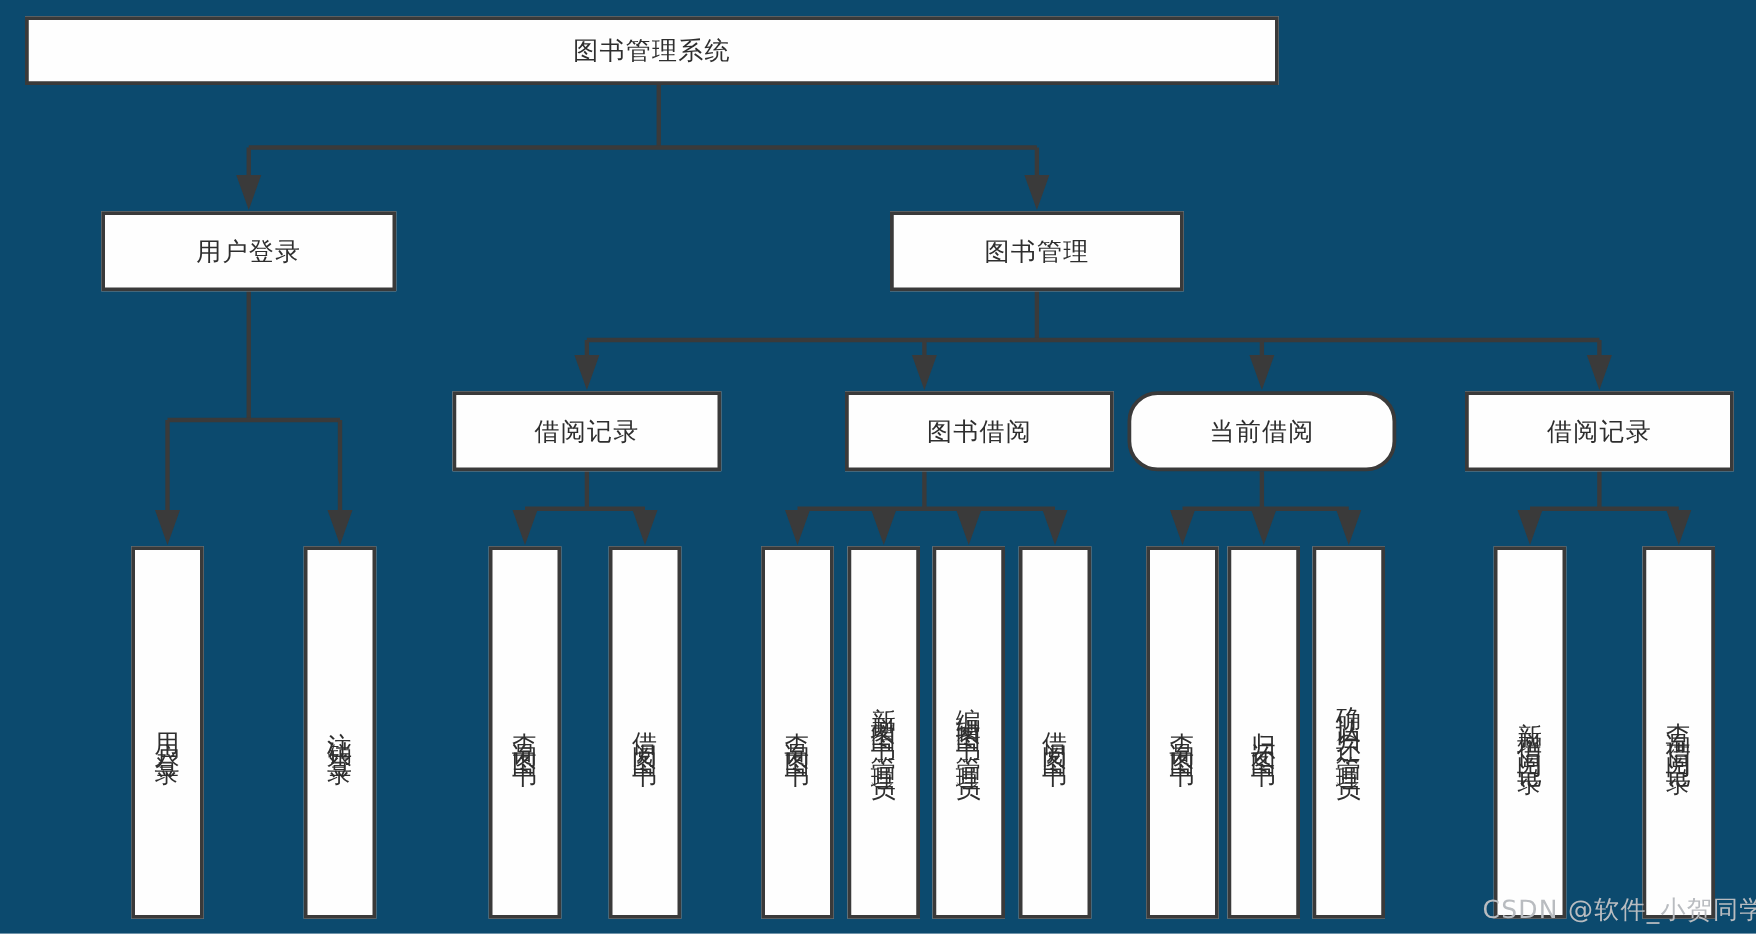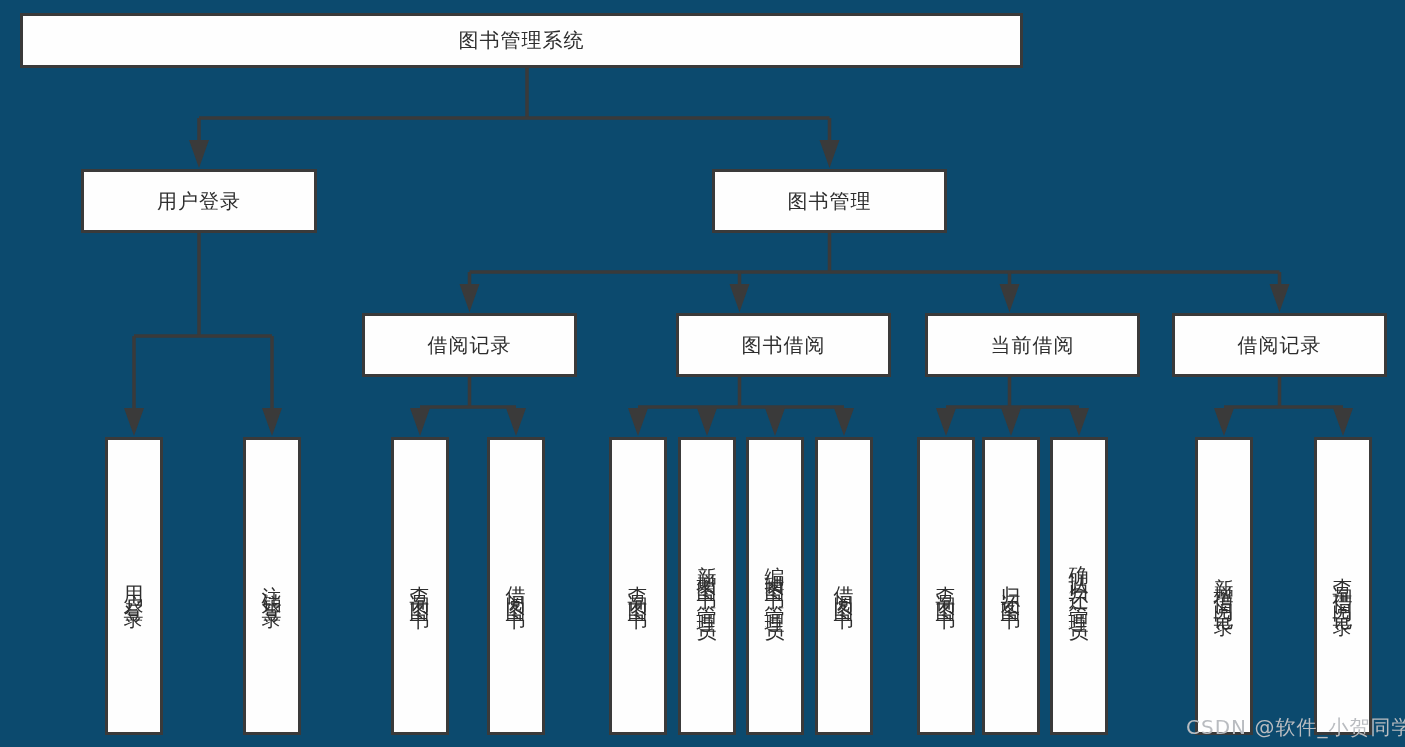--- a/index.html
+++ b/index.html
@@ -124,21 +124,21 @@
   <div class="node" style="left:712px; top:169px; width:235px; height:64px;justify-content:center;">
     <span class="lbl">图书管理</span>
   </div>
 
   <div class="node" style="left:362px; top:313px; width:215px; height:64px;">
     <span class="lbl">借阅记录</span>
   </div>
   <div class="node" style="left:632px; top:313px; width:215px; height:64px;margin-left:44px;">
     <span class="lbl">图书借阅</span>
   </div>
-  <div class="node" style="left:925px; top:313px; width:215px; height:64px;">
+  <div class="node" style="left:902px; top:313px; width:215px; height:64px;border-radius:24px;">
     <span class="lbl">当前借阅</span>
   </div>
   <div class="node" style="left:1172px; top:313px; width:215px; height:64px;">
     <span class="lbl">借阅记录</span>
   </div>
 
   <div class="node vnode" style="left:105px; top:437px; width:58px; height:298px;">
     <span class="lbl">用户登录</span>
   </div>
   <div class="node vnode" style="left:243px; top:437px; width:58px; height:298px;">

